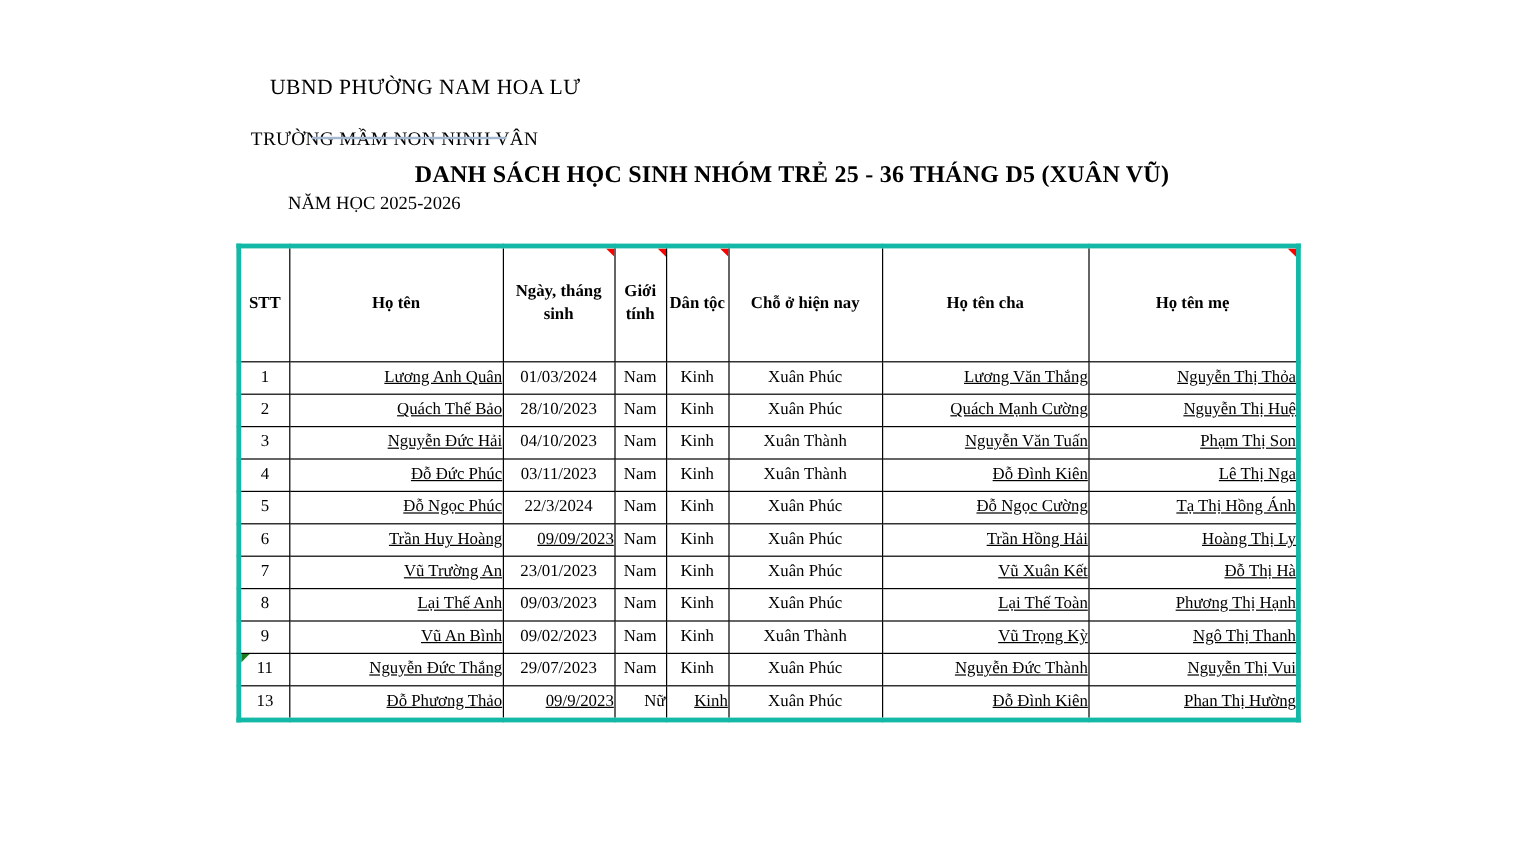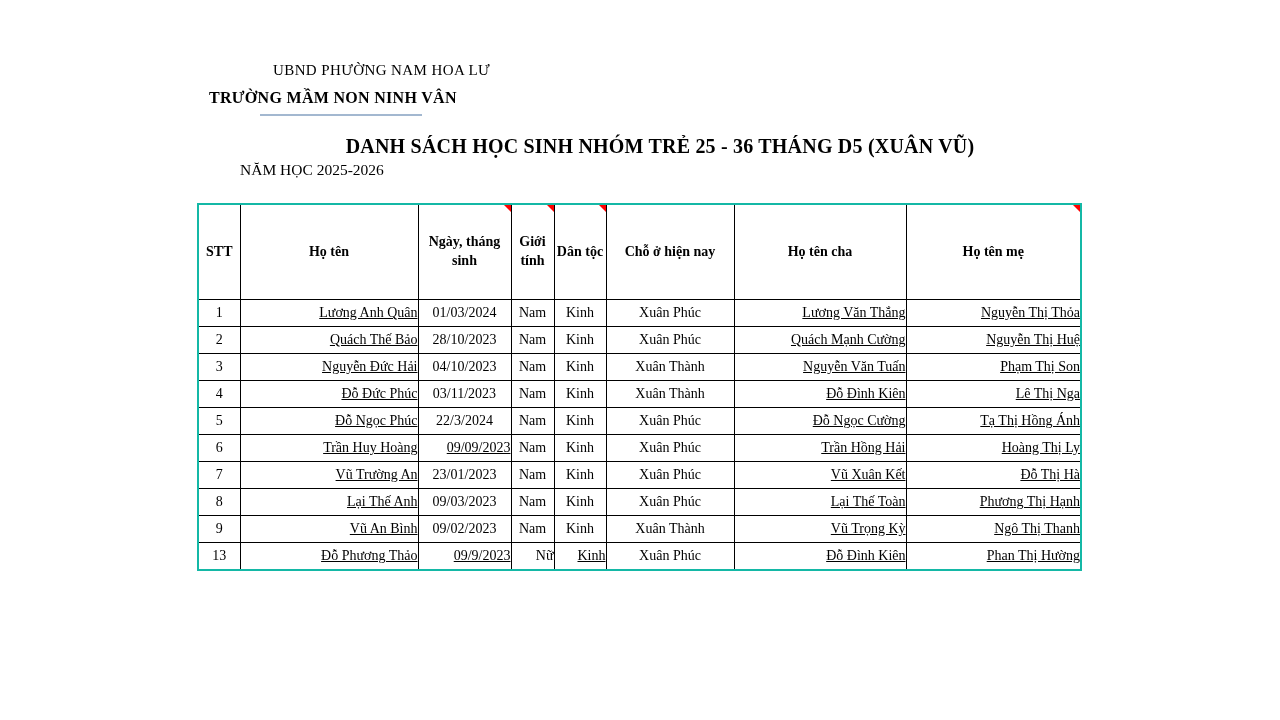--- a/index.html
+++ b/index.html
@@ -1,29 +1,29 @@
 <!DOCTYPE html>
 <html><head>
 <meta charset="utf-8">
 <style>
   html,body{margin:0;padding:0;}
   body{
     width:1280px;height:720px;background:#ffffff;position:relative;
     font-family:"Liberation Serif","DejaVu Serif",serif;color:#000;
     overflow:hidden;
   }
-  .org1{position:absolute;left:225px;top:62px;font-size:15px;letter-spacing:.4px;margin-left:48px;}
-  .org2{position:absolute;left:209px;top:89px;font-size:16px;font-weight:bold;letter-spacing:.3px;}
+  .org1{position:absolute;left:225px;top:62px;font-size:18px;letter-spacing:.4px;}
+  .org2{position:absolute;left:209px;top:108px;font-size:16px;font-weight:normal;letter-spacing:.3px;}
   .org-underline{position:absolute;left:260px;top:114px;width:162px;height:2px;background:#a3b8d0;}
   .title1{position:absolute;left:240px;top:135px;width:840px;text-align:center;font-size:20px;font-weight:bold;letter-spacing:.2px;}
   .title2{position:absolute;left:240px;top:161px;width:840px;font-size:15.5px;font-weight:normal;}
   table.roster{
     position:absolute;left:197px;top:203px;
     border-collapse:collapse;table-layout:fixed;
-    border:2px solid #14b8a6;
+    border:4px solid #14b8a6;
   }
   table.roster th,table.roster td{
     border:1px solid #000;
     font-size:14px;
     overflow:hidden;white-space:nowrap;
     position:relative;
     vertical-align:middle;
     padding:0;
   }
   table.roster th{height:94px;font-weight:bold;text-align:center;white-space:normal;line-height:1.35;}
@@ -161,20 +161,30 @@
         <td class="c-center">9</td>
         <td class="c-left">Vũ An Bình</td>
         <td class="c-center">09/02/2023</td>
         <td class="c-center">Nam</td>
         <td class="c-center">Kinh</td>
         <td class="c-center">Xuân Thành</td>
         <td class="c-left">Vũ Trọng Kỳ</td>
         <td class="c-left">Ngô Thị Thanh</td>
       </tr>
       <tr>
+        <td class="c-center note">11</td>
+        <td class="c-left">Nguyễn Đức Thắng</td>
+        <td class="c-center">29/07/2023</td>
+        <td class="c-center">Nam</td>
+        <td class="c-center">Kinh</td>
+        <td class="c-center">Xuân Phúc</td>
+        <td class="c-left">Nguyễn Đức Thành</td>
+        <td class="c-left">Nguyễn Thị Vui</td>
+      </tr>
+      <tr>
         <td class="c-center">13</td>
         <td class="c-left">Đỗ Phương Thảo</td>
         <td class="c-left">09/9/2023</td>
         <td class="c-right">Nữ</td>
         <td class="c-left">Kinh</td>
         <td class="c-center">Xuân Phúc</td>
         <td class="c-left">Đỗ Đình Kiên</td>
         <td class="c-left">Phan Thị Hường</td>
       </tr>
     </tbody>

